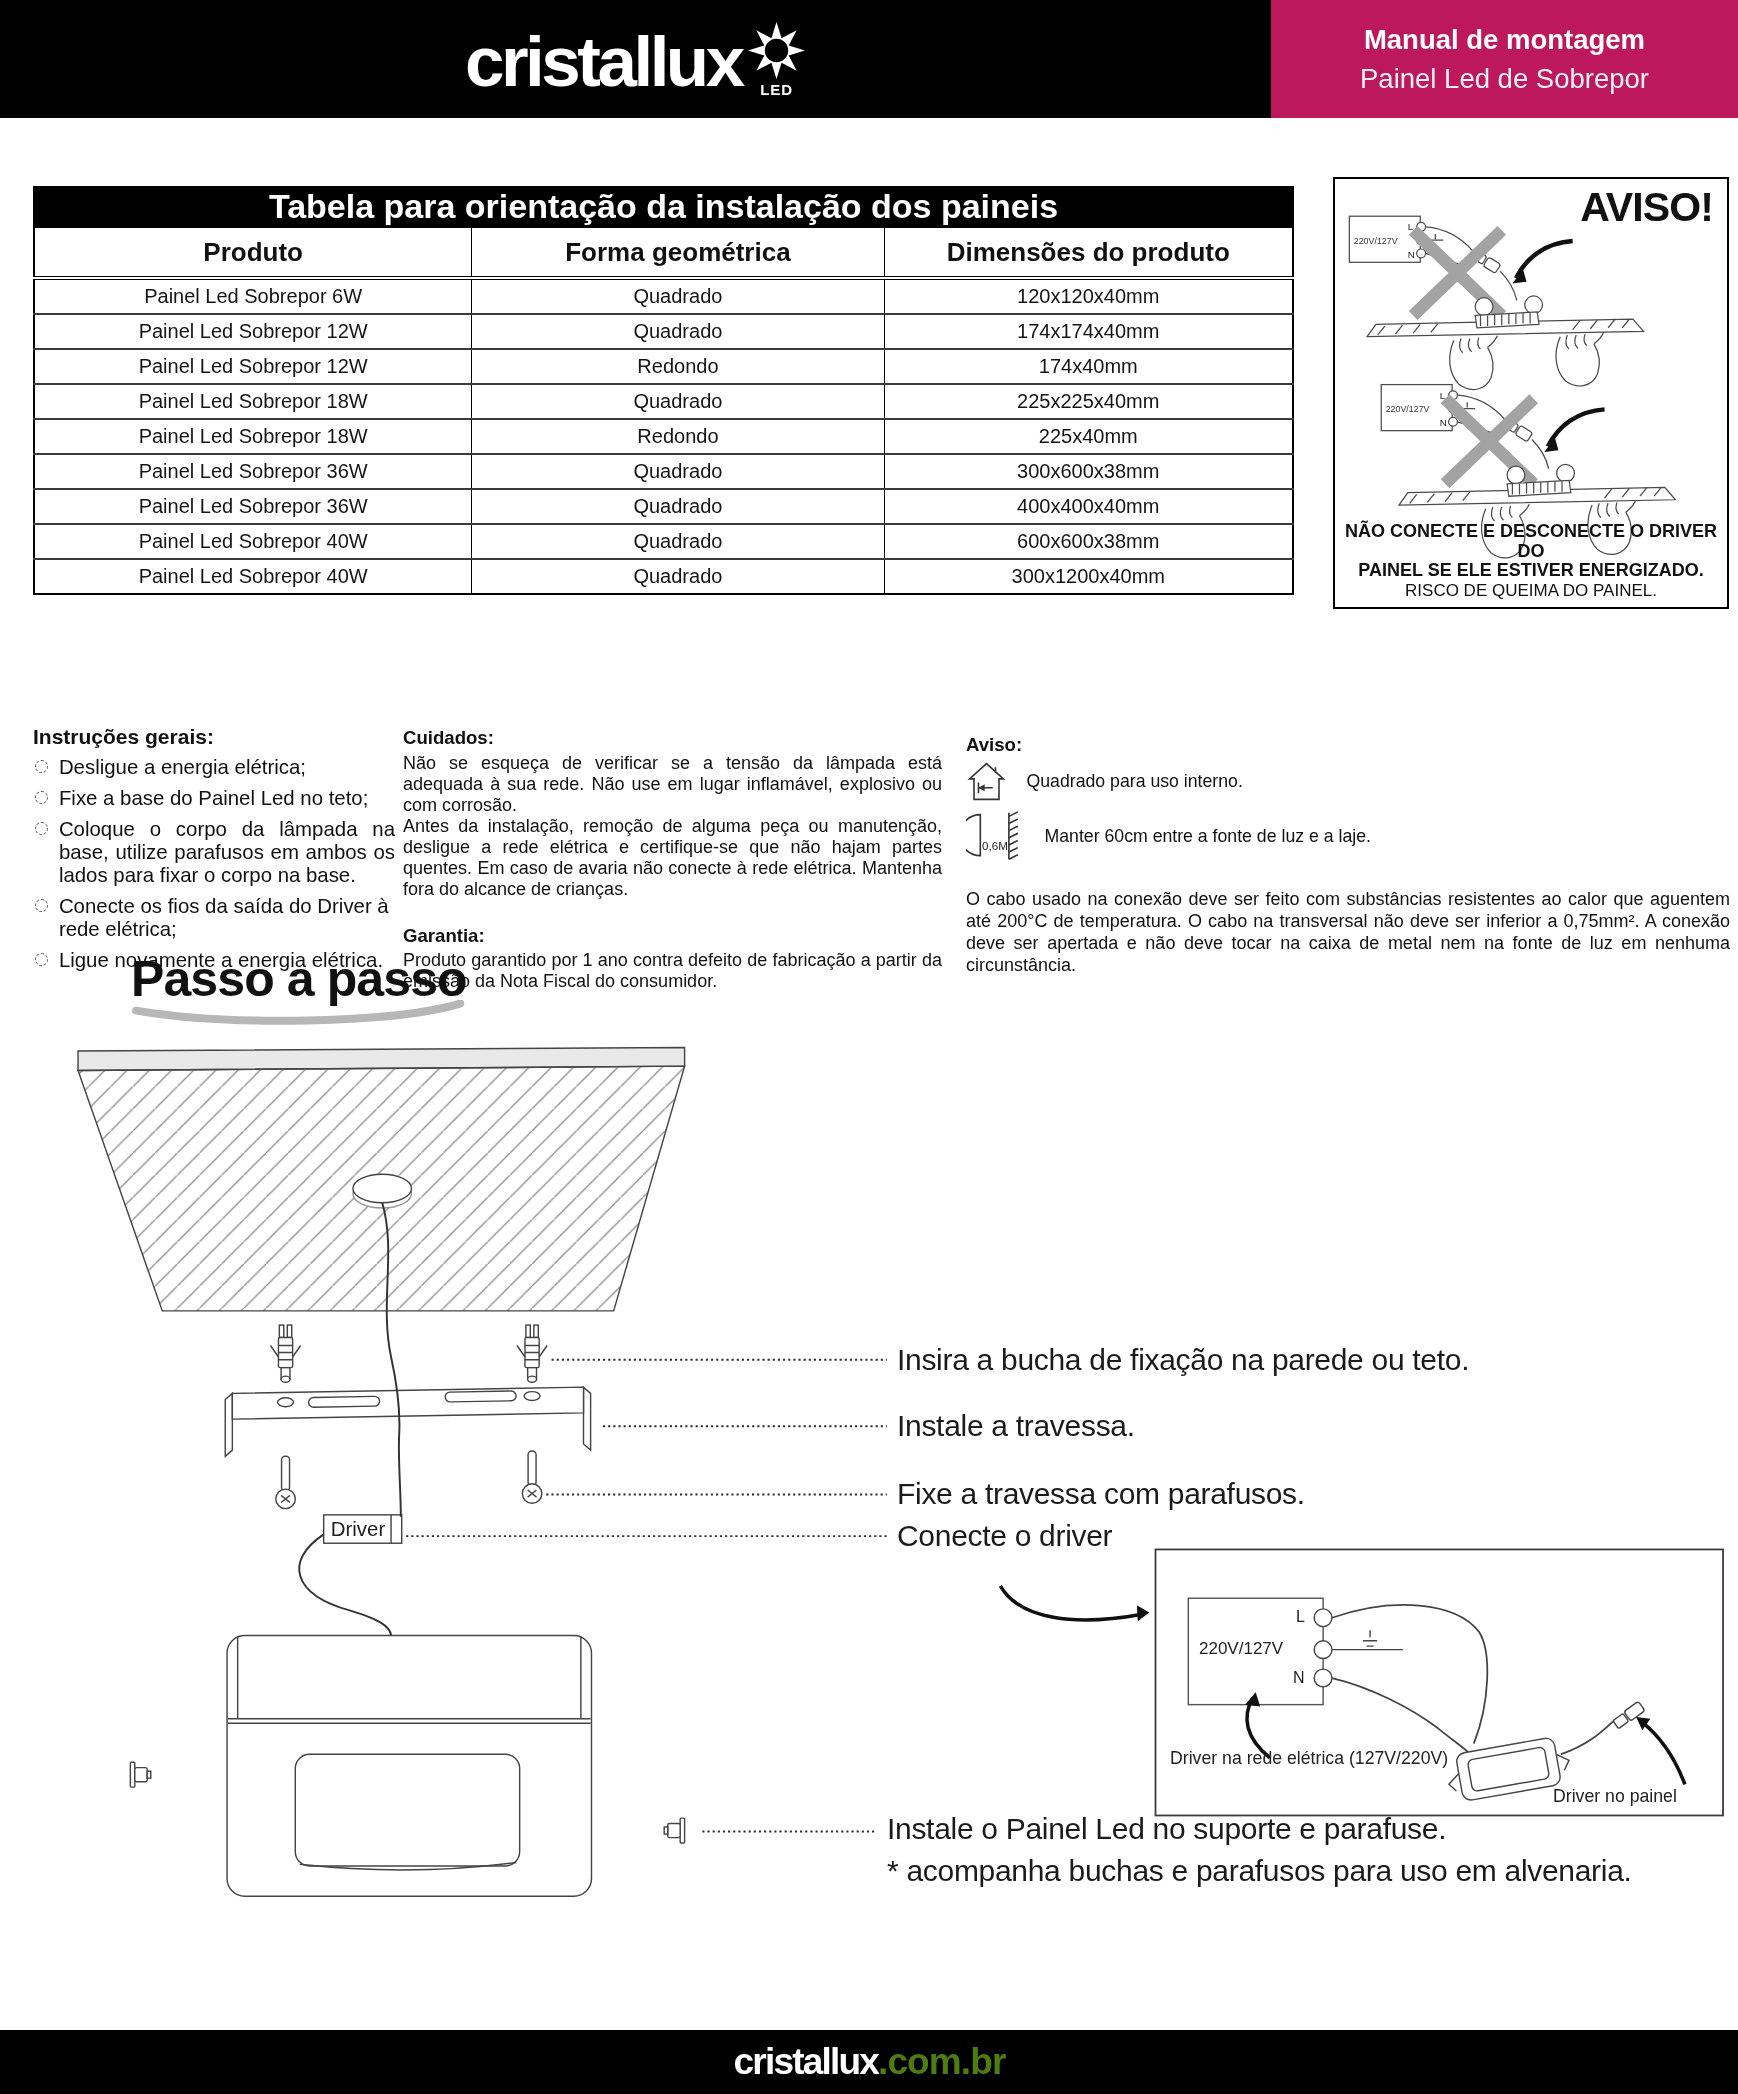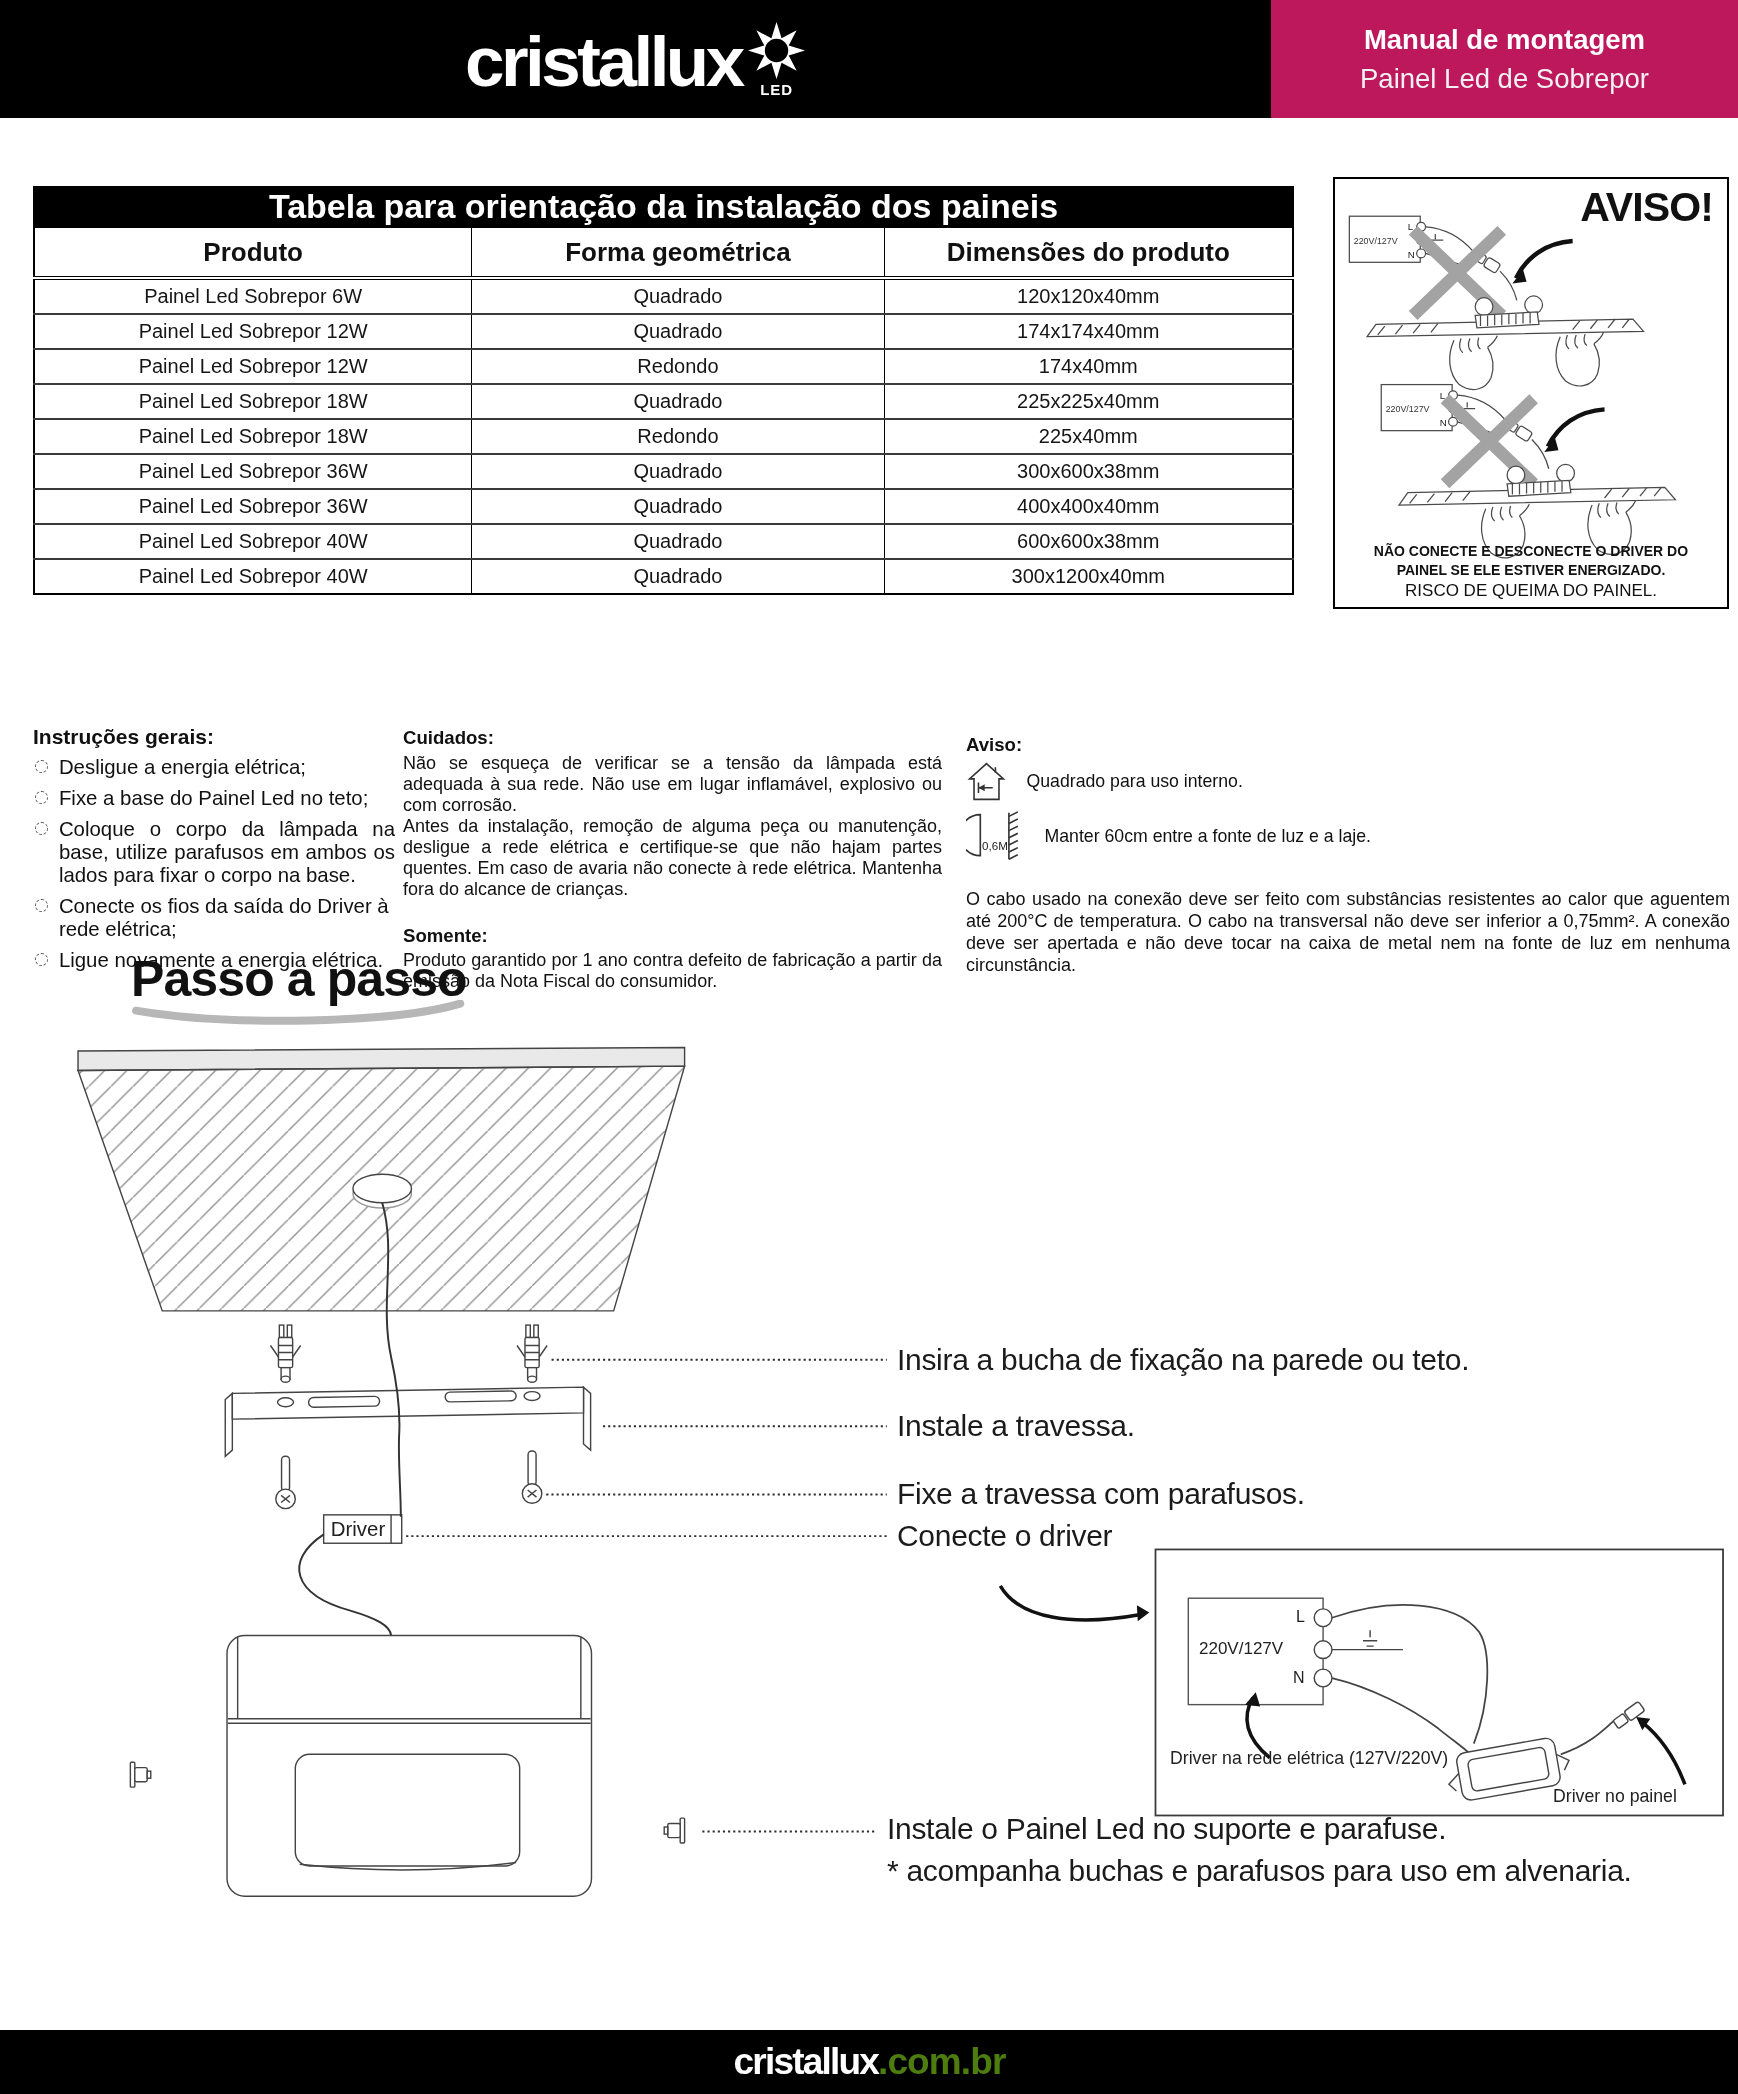--- a/index.html
+++ b/index.html
@@ -25,21 +25,21 @@
   table.ptable{border-collapse:collapse;width:1261px;table-layout:fixed;}
   table.ptable,table.ptable th,table.ptable td{border:1.8px solid #000;}
   table.ptable{border-width:2.7px;}
   table.ptable th{height:46px;font-size:26px;font-weight:bold;text-align:center;border-bottom:4.4px double #000;}
   table.ptable td{height:31px;font-size:20px;text-align:center;color:#151515;border-top:2.7px double #3a3a3a;}
 
   
   .aviso-box{position:absolute;left:1333px;top:177px;width:392px;height:428px;border:2.2px solid #000;background:#fff;}
   .aviso-title{position:absolute;right:14px;top:5.3px;font-size:41px;font-weight:bold;letter-spacing:-0.9px;}
   .aviso-warn{position:absolute;left:0;bottom:7px;width:100%;text-align:center;line-height:19.5px;}
-  .aviso-warn .b{font-weight:bold;font-size:14px;}
+  .aviso-warn .b{font-weight:bold;font-size:18px;}
   .aviso-warn .r{font-size:17px;}
 
   
   .sec-h{font-weight:bold;font-size:21px;margin:0 0 7px 0;}
   .sec-h2{font-weight:bold;font-size:18.6px;margin:0 0 3.5px 0;}
   .bullets{font-size:20.4px;line-height:23px;}
   .bullet-item{display:flex;margin-bottom:8px;}
   .dash-circle{flex:0 0 11.5px;width:11.5px;height:11.5px;border:1.4px dashed #555;border-radius:50%;
                margin:3.5px 10.6px 0 1.8px;}
   .just{text-align:justify;}
@@ -217,21 +217,21 @@
           <span class="dash-circle"></span>
           <span>Ligue novamente a energia elétrica.</span>
         </div>
     </div>
   </div>
 
   <div class="abs care" style="left:403px;top:727px;width:539px;">
     <div class="sec-h2">Cuidados:</div>
     <p class="just">Não se esqueça de verificar se a tensão da lâmpada está adequada à sua rede. Não use em lugar inflamável, explosivo ou com corrosão.</p>
     <p class="just">Antes da instalação, remoção de alguma peça ou manutenção, desligue a rede elétrica e certifique-se que não hajam partes quentes. Em caso de avaria não conecte à rede elétrica. Mantenha fora do alcance de crianças.</p>
-    <div class="sec-h2" style="margin-top:25px;">Somente:</div>
+    <div class="sec-h2" style="margin-top:25px;">Garantia:</div>
     <p class="just">Produto garantido por 1 ano contra defeito de fabricação a partir da emissão da Nota Fiscal do consumidor.</p>
   </div>
 
   <div class="abs notice" style="left:966px;top:734px;width:764px;">
     <div class="sec-h2">Aviso:</div>
     <div class="notice-row">
       <svg width="41" height="43" viewBox="0 0 46 48" fill="none" stroke="#333" stroke-width="1.8">
         <path d="M23,4 L42,21 L37,21 L37,44 L9,44 L9,21 L4,21 Z"></path>
         <path d="M33,8 L33,14"></path>
         <path d="M30,31 L14,31 M14,25 L14,37"></path>

